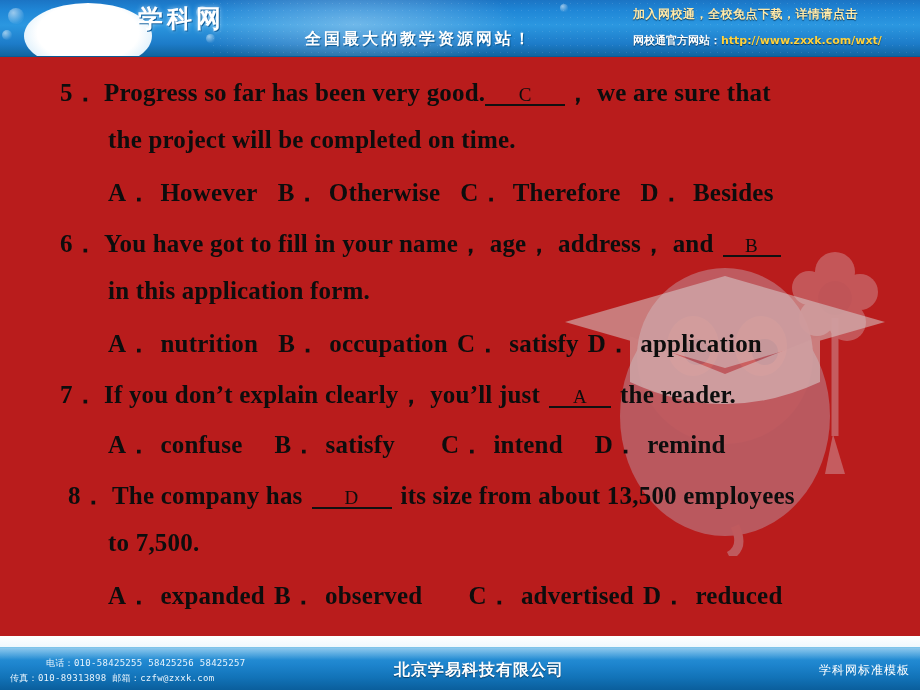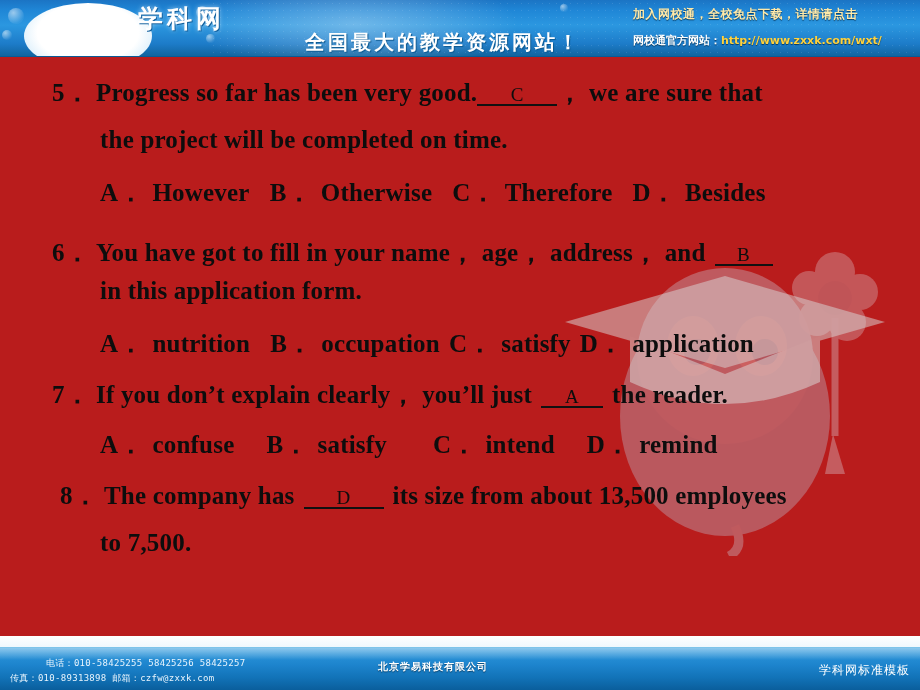--- a/index.html
+++ b/index.html
@@ -93,21 +93,21 @@
     font-size: 21px;
     letter-spacing: 1.5px;
     color: #eaf6ff;
     text-shadow: 1px 1px 2px rgba(8,60,100,.8);
     opacity: .92;
   }
   .logo-sub {
     position: absolute;
     left: 305px; top: 29px;
     font-family: "DejaVu Sans", sans-serif;
-    font-size: 20px;
+    font-size: 16px;
     font-weight: bold;
     letter-spacing: 3px;
     color: #ffffff;
     text-shadow: 1px 1px 1px #0d5990;
   }
   .promo-1 {
     position: absolute;
     left: 633px; top: 6px;
     font-family: "DejaVu Sans", sans-serif;
     font-size: 12px;
@@ -147,21 +147,21 @@
   .wm-cap {
     position: absolute;
     left: 560px; top: 218px;
     width: 330px; height: 150px;
     opacity: .5;
   }
 
   
   .content {
     position: absolute;
-    left: 0; top: 56px;
+    left: 8px; top: 56px;
     width: 756px;
     height: 580px;
   }
   .line {
     position: absolute;
     white-space: nowrap;
     font-family: "Liberation Serif", serif;
     font-weight: bold;
     color: #0d0d0d;
     font-size: 25px;
@@ -211,23 +211,23 @@
     font-family: "DejaVu Sans Mono", monospace;
     font-size: 9px;
     color: #e8f4fd;
     letter-spacing: .3px;
     white-space: nowrap;
   }
   .foot-l1 { left: 10px; top: 9px; padding-left: 36px; }
   .foot-l2 { left: 10px; top: 24px; }
   .foot-company {
     position: absolute;
-    left: 378px; top: 12px;
-    font-family: "DejaVu Sans", sans-serif;
-    font-size: 10px;
+    left: 394px; top: 12px;
+    font-family: "DejaVu Sans", sans-serif;
+    font-size: 16px;
     font-weight: bold;
     color: #ffffff;
     letter-spacing: 1px;
     text-shadow: 0 1px 1px rgba(0,40,70,.7);
     white-space: nowrap;
   }
   .foot-tpl {
     position: absolute;
     right: 10px; top: 14px;
     font-family: "DejaVu Sans", sans-serif;
@@ -323,39 +323,42 @@
   <div class="content">
 
     <div class="line" style="left:52px; top:20px;">
       <span class="num">5．</span><span>Progress so far has been very good.</span><span class="blank w-wide">C</span><span>，  we are sure that</span>
     </div>
     <div class="line" style="left:100px; top:70px;">the project will be completed on time.</div>
     <div class="line" style="left:100px; top:120px;">
       <span>A．</span><span class="sp-s"></span><span>However</span><span class="sp-m"></span><span>B．</span><span class="sp-s"></span><span>Otherwise</span><span class="sp-m"></span><span>C．</span><span class="sp-s"></span><span>Therefore</span><span class="sp-m"></span><span>D．</span><span class="sp-s"></span><span>Besides</span>
     </div>
 
-    <div class="line" style="left:52px; top:171px;margin-top:9px;">
+    <div class="line" style="left:52px; top:171px;">
       <span class="num">6．</span><span>You have got to fill in your name，  age，  address，  and</span><span class="sp-s"></span><span class="blank w-mid">B</span>
     </div>
     <div class="line" style="left:100px; top:221px;"> in this application form.</div>
     <div class="line" style="left:100px; top:271px;">
       <span>A．</span><span class="sp-s"></span><span>nutrition</span><span class="sp-m"></span><span>B．</span><span class="sp-s"></span><span>occupation</span><span class="sp-s"></span><span>C．</span><span class="sp-s"></span><span>satisfy</span><span class="sp-s"></span><span>D．</span><span class="sp-s"></span><span>application</span>
     </div>
 
     <div class="line" style="left:52px; top:322px;">
       <span class="num">7．</span><span>If you don’t explain clearly，  you’ll just</span><span class="sp-s"></span><span class="blank w-small">A</span><span class="sp-s"></span><span>the reader.</span>
     </div>
     <div class="line" style="left:100px; top:372px;">
       <span>A．</span><span class="sp-s"></span><span>confuse</span><span class="sp-l"></span><span>B．</span><span class="sp-s"></span><span>satisfy</span><span class="sp-xl"></span><span>C．</span><span class="sp-s"></span><span>intend</span><span class="sp-l"></span><span>D．</span><span class="sp-s"></span><span>remind</span>
     </div>
 
     <div class="line" style="left:60px; top:423px;">
       <span class="num">8．</span><span>The company has</span><span class="sp-s"></span><span class="blank w-wide">D</span><span class="sp-s"></span><span>its size from about 13,500 employees</span>
     </div>
     <div class="line" style="left:100px; top:473px;">to 7,500.</div>
+    <div class="line" style="left:100px; top:523px;">
+      <span>A．</span><span class="sp-s"></span><span>expanded</span><span class="sp-s"></span><span>B．</span><span class="sp-s"></span><span>observed</span><span class="sp-xl"></span><span>C．</span><span class="sp-s"></span><span>advertised</span><span class="sp-s"></span><span>D．</span><span class="sp-s"></span><span>reduced</span>
+    </div>
   </div>
 
   <div class="footer-gap"></div>
   <div class="footer">
     <div class="sheen"></div>
     <div class="foot-txt foot-l1">电话：010-58425255  58425256  58425257</div>
     <div class="foot-txt foot-l2">传真：010-89313898   邮箱：czfw@zxxk.com</div>
     <div class="foot-company">北京学易科技有限公司</div>
     <div class="foot-tpl">学科网标准模板</div>
   </div>

